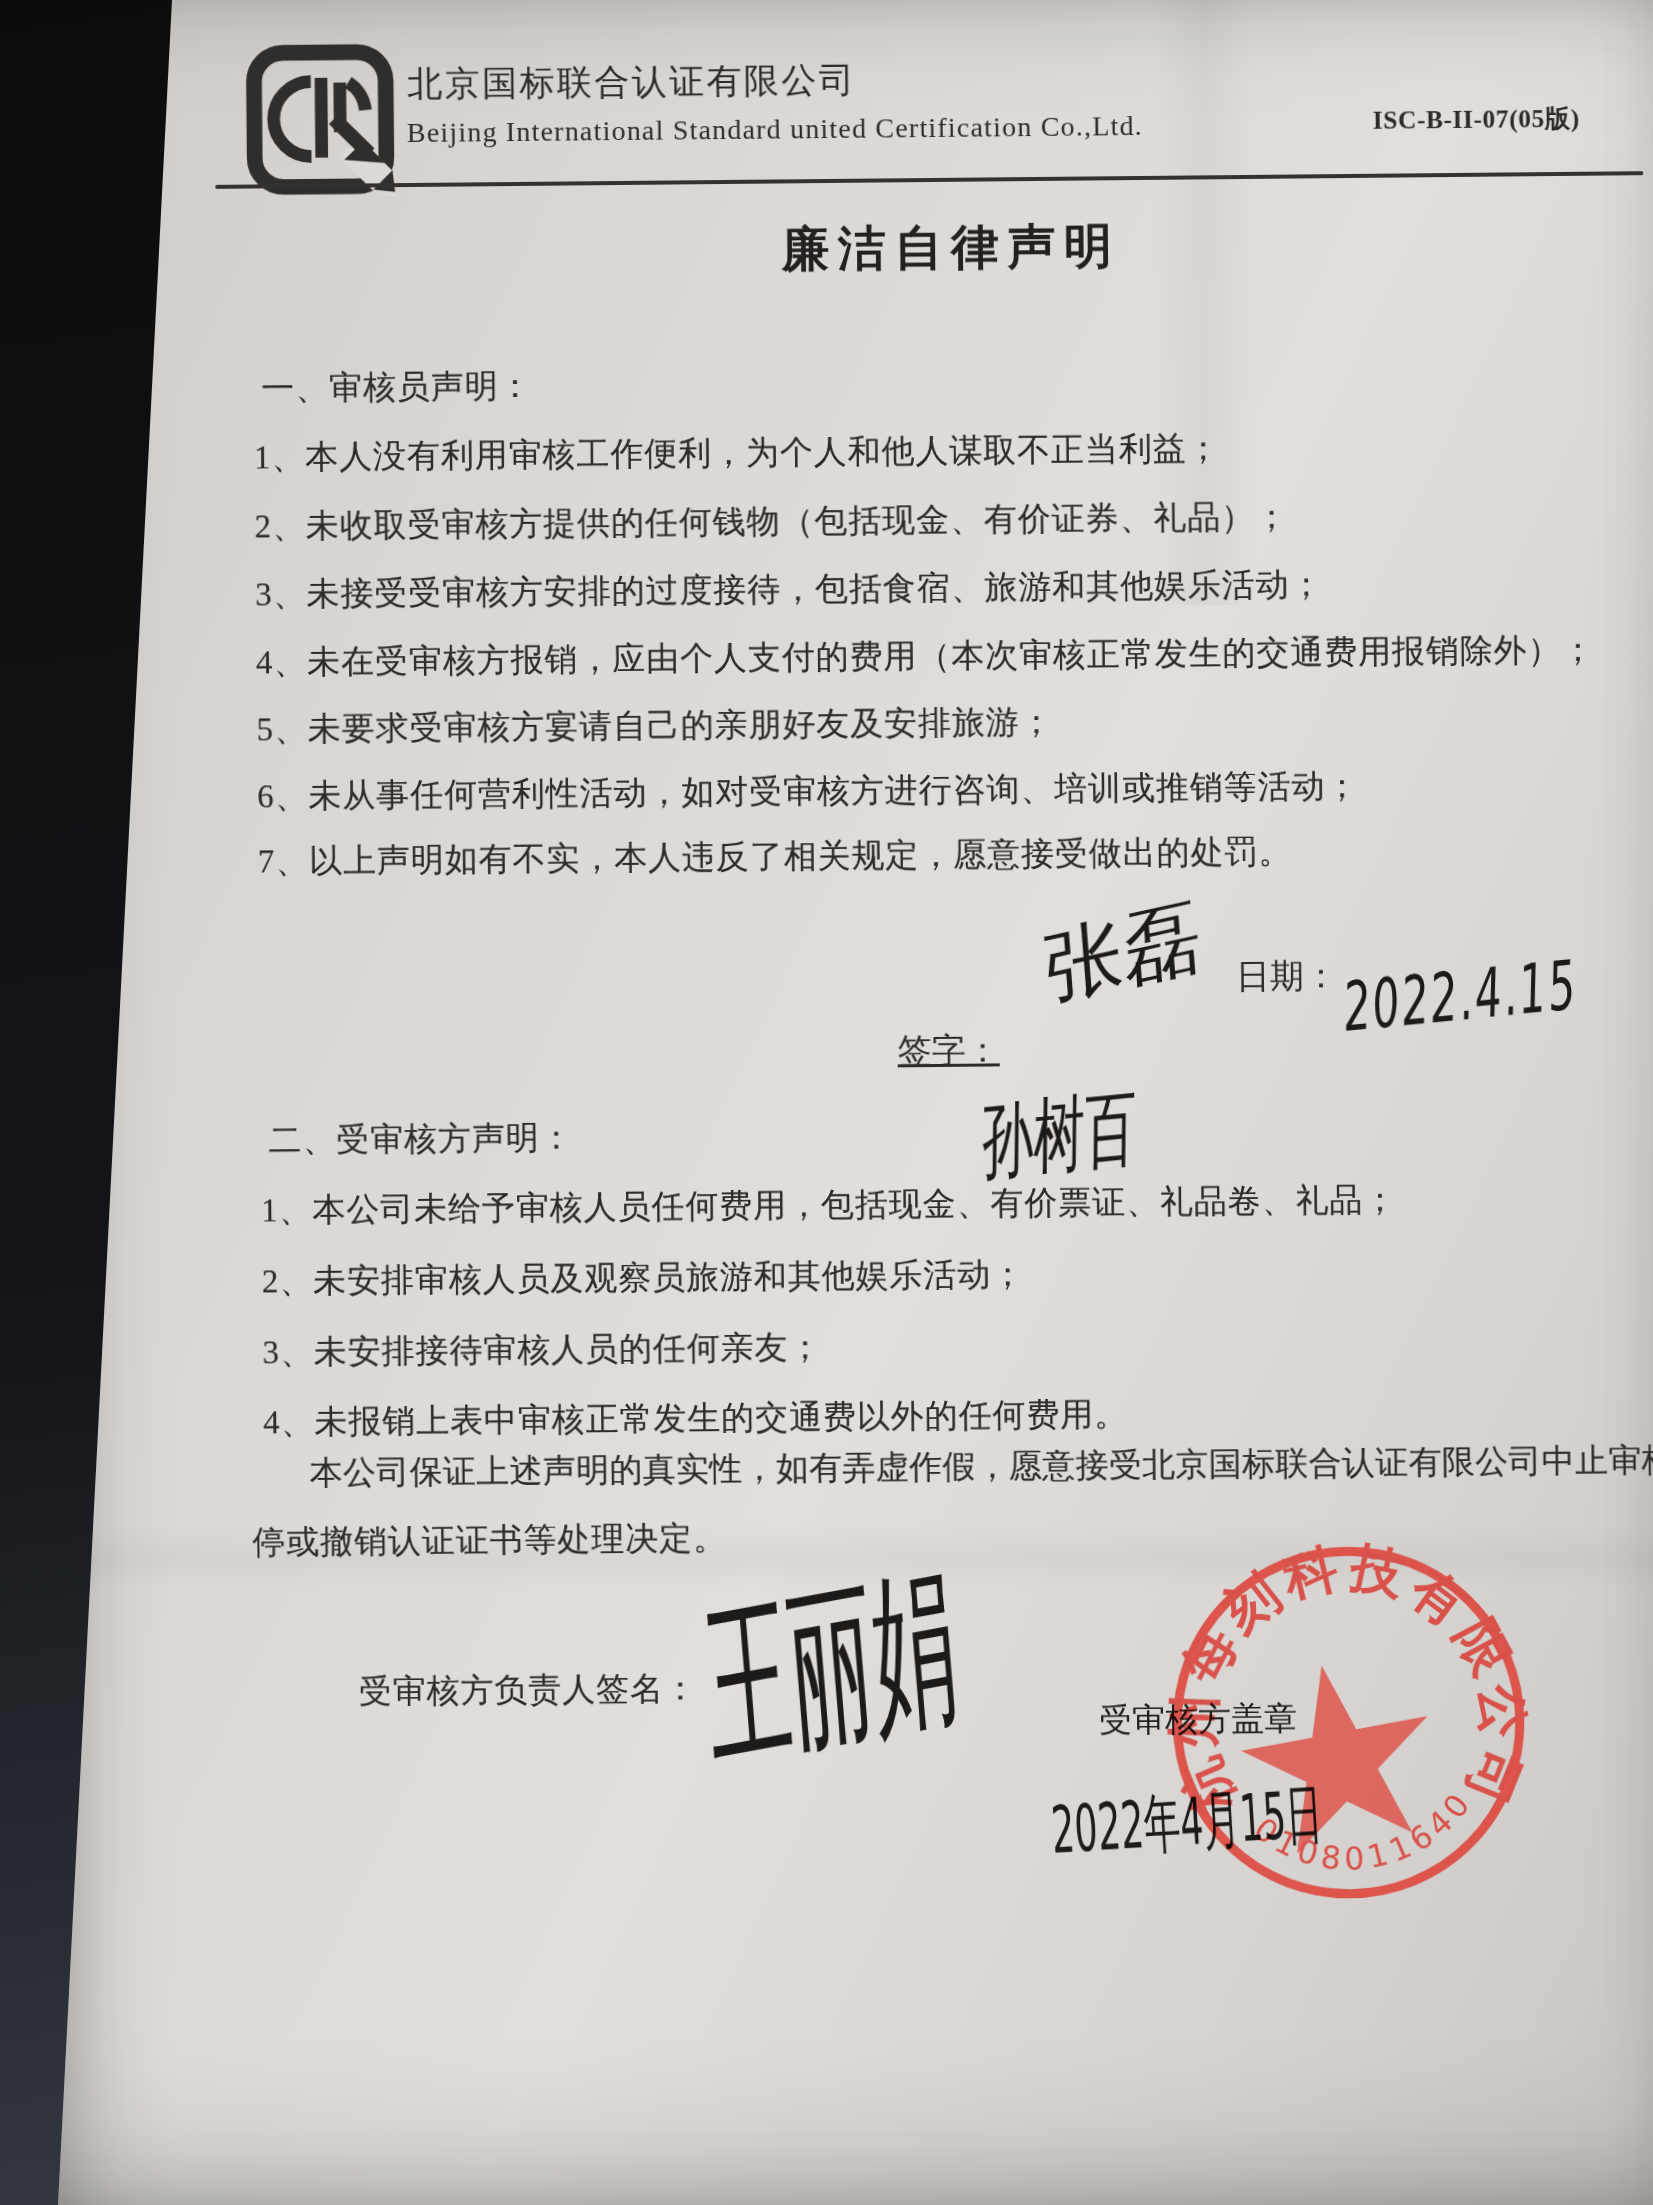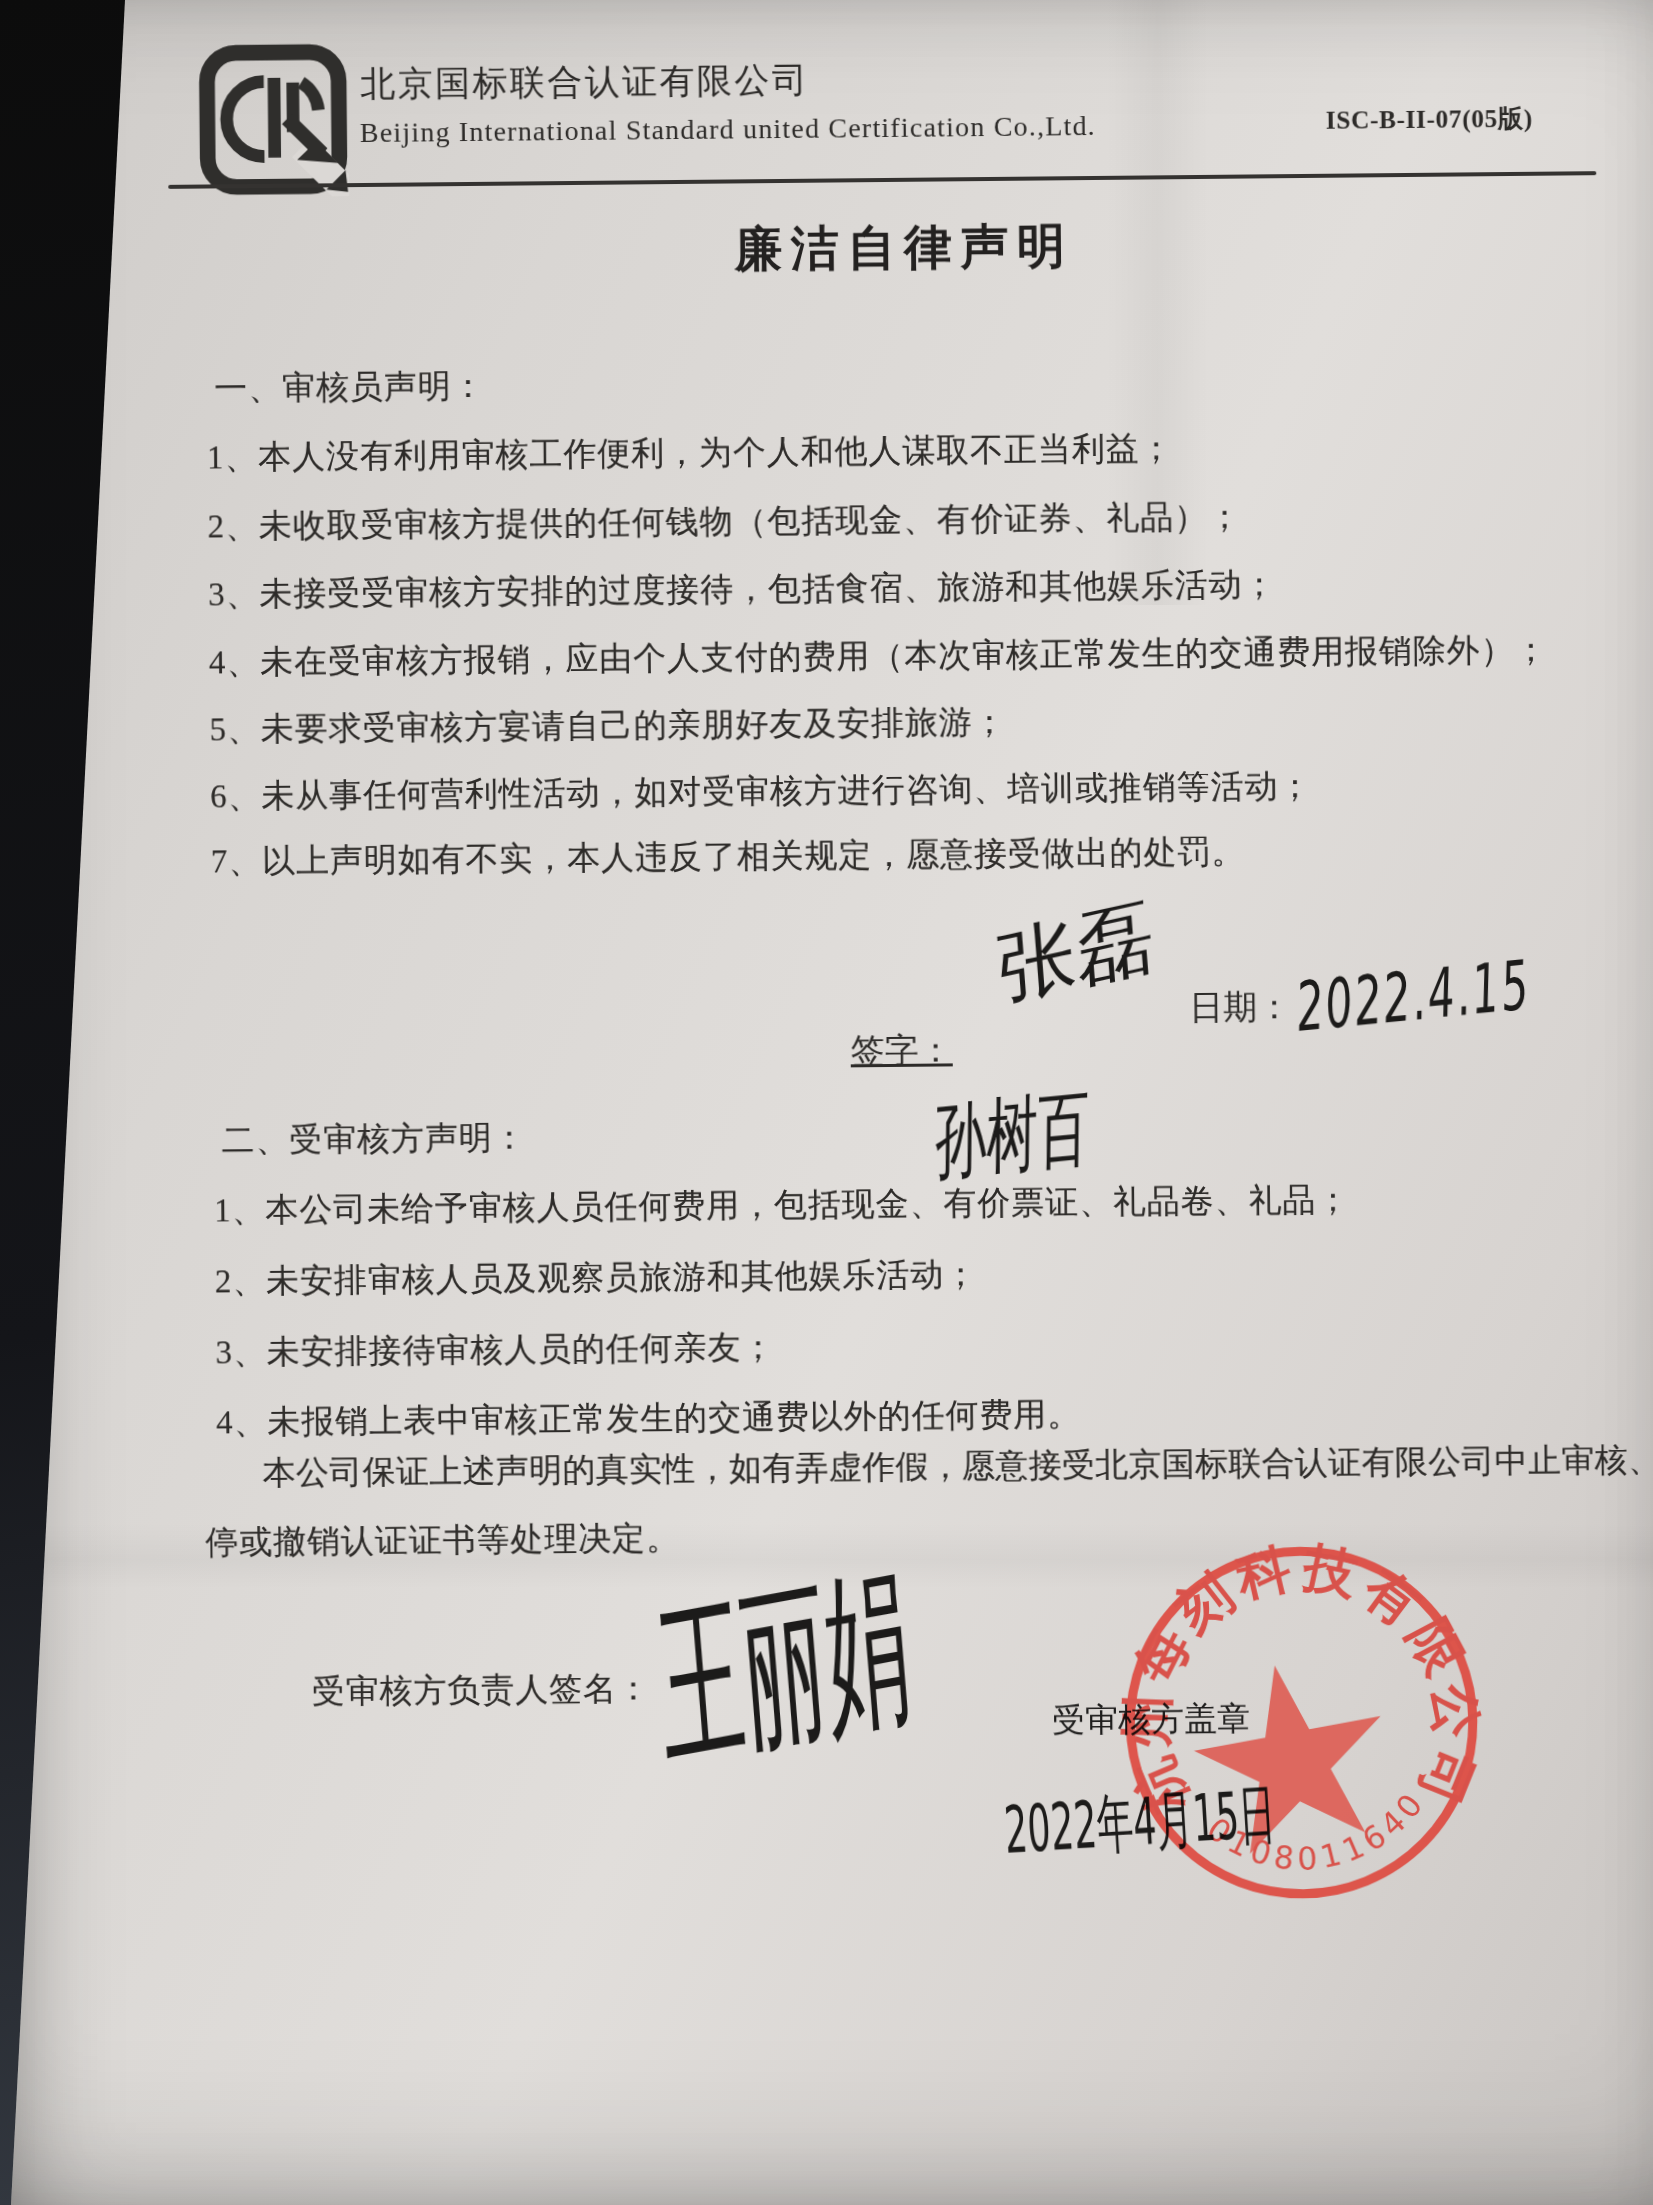--- a/index.html
+++ b/index.html
@@ -4,21 +4,21 @@
 <style>
   html,body{margin:0;padding:0;width:1654px;height:2205px;overflow:hidden;
     background:linear-gradient(172deg,#0c0c0c 0%,#141519 55%,#3a4049 100%);}
   *{box-sizing:border-box;}
   .paper{position:absolute;inset:0;
     background:linear-gradient(115deg,#cfccc9 0%,#d9d6d3 25%,#e1dedb 55%,#d7d3d0 80%,#c9c5c2 100%);
     clip-path:polygon(125px 0px,1654px 0px,1654px 2205px,11px 2205px);
     box-shadow:inset 54px 0 109px -48px rgba(0,0,0,.38),
                inset -24px 0 85px -54px rgba(0,0,0,.14),
                inset 0 79px 133px -79px rgba(0,0,0,.10),
-               inset 0 -97px 157px -91px rgba(0,0,0,.24);}
+               inset 0 -97px 157px -91px rgba(0,0,0,.24);margin-left:47px;}
   .crease{position:absolute;pointer-events:none;}
   .crease.v1{left:1106px;top:0;width:103px;height:605px;
     background:linear-gradient(90deg,rgba(0,0,0,0) 0%,rgba(0,0,0,.04) 50%,rgba(0,0,0,0) 100%);}
   .crease.h1{left:0;top:1523px;width:1654px;height:66px;
     background:linear-gradient(180deg,rgba(0,0,0,0) 0%,rgba(0,0,0,.035) 55%,rgba(0,0,0,0) 100%);}
   .content{position:absolute;inset:0;transform:rotate(-0.55deg);transform-origin:889px 1088px;
     filter:blur(0.2px);}
   .cn{font-family:"Liberation Serif","DejaVu Serif",serif;color:#2d2b29;}
   .abs{position:absolute;white-space:nowrap;}
   .company-cn{left:370px;top:56px;font-size:35px;letter-spacing:2.4px;}
@@ -26,21 +26,21 @@
   .form-code{left:1335px;top:108px;font-size:25.4px;font-weight:700;letter-spacing:0.6px;}
   .rule{left:177px;top:178px;width:1428px;height:3.6px;background:#343230;border-radius:1.8px;}
   .doc-title{left:85px;top:216px;width:1654px;text-align:center;font-size:48px;font-weight:700;
     letter-spacing:8.5px;color:#232120;font-family:"Liberation Sans","DejaVu Sans",sans-serif;}
   .line{font-size:33px;letter-spacing:0.9px;text-shadow:0 0 0.6px rgba(70,64,58,.45);}
   .s1h{left:221px;top:360px;}
   .i10{left:213px;top:429px;} .i11{left:213px;top:498px;} .i12{left:213px;top:566px;}
   .i13{left:213px;top:634px;} .i14{left:213px;top:701px;} .i15{left:213px;top:768px;}
   .i16{left:213px;top:833px;}
   .sign-label{left:851px;top:1028px;font-size:34px;text-decoration:underline;}
-  .date-label{left:1190px;top:988px;font-size:34px;}
+  .date-label{left:1190px;top:957px;font-size:34px;}
   .s2h{left:221px;top:1112px;}
   .i20{left:213px;top:1182px;} .i21{left:213px;top:1253px;}
   .i22{left:213px;top:1324px;} .i23{left:213px;top:1394px;}
   .cl1{left:259px;top:1445px;letter-spacing:0.3px;}
   .cl2{left:201px;top:1514px;}
   .sign2-label{left:306px;top:1664px;}
   .stamp-label{left:1046px;top:1700px;font-size:33px;color:#1f1e1d;}
   .hw{font-family:"DejaVu Sans",sans-serif;color:#1c1b1a;}
   .sig1{left:997px;top:902px;font-size:80px;transform:rotate(-12deg) skewX(-8deg);}
   .sig2{left:936px;top:1088px;font-size:83px;transform:rotate(-5deg) scaleX(.62) skewX(-10deg);transform-origin:left top;}

